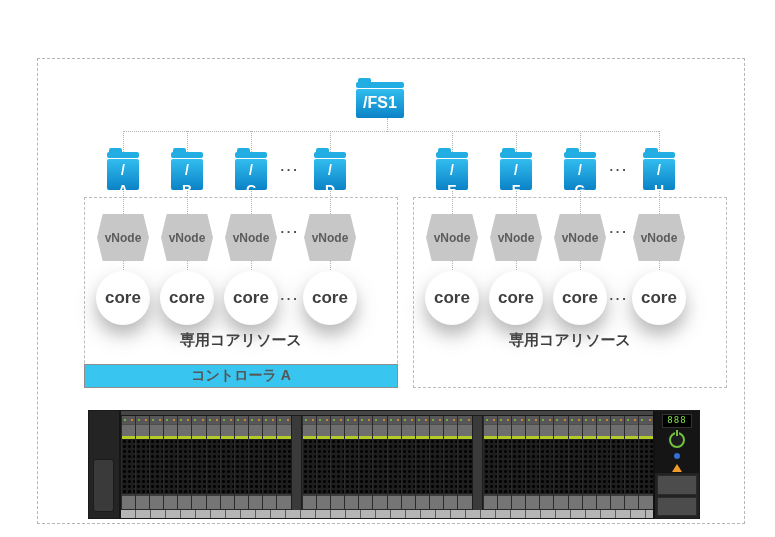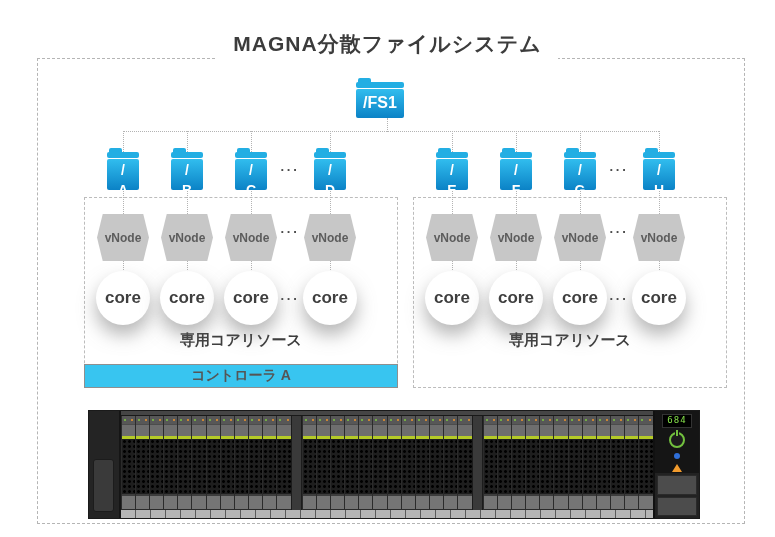--- a/index.html
+++ b/index.html
@@ -83,23 +83,20 @@
   .rp-bottom{flex:1;display:flex;flex-direction:column;gap:2px;padding:2px;background:#222;}
   .rp-blank{flex:1;background:#4c4c4c;border:1px solid #2a2a2a;border-radius:1px;}
 </style>
 </head>
 <body>
 
 <div class="canvas">
 
   <div class="outer-box"></div>
 
-  <div class="page-title">
-    <span>MAGNA分散ファイルシステム</span>
-  </div>
 
   <div class="vline" style="left:387px;top:118px;height:14px;"></div>
   <div class="hline" style="left:123px;top:131px;width:536px;"></div>
 
   <div class="folder root" style="left:356px;top:78px;width:48px;height:40px;">
     <div class="ftab"></div>
     <div class="fback"></div>
     <div class="ffront">
       <div class="ftxt">/FS1</div>
     </div>
@@ -583,21 +580,21 @@
               <div class="dbar"></div>
               <div class="dbody"></div>
               <div class="dlatch"></div>
             </div>
           </div>
         </div>
       <div class="rail"></div>
     </div>
     <div class="rpanel">
       <div class="rp-top">
-        <div class="lcd">684</div>
+        <div class="lcd">888</div>
         <div class="pwr"></div>
         <div class="bled"></div>
         <div class="warn"></div>
       </div>
       <div class="rp-bottom">
         <div class="rp-blank"></div>
         <div class="rp-blank"></div>
       </div>
     </div>
   </div>

